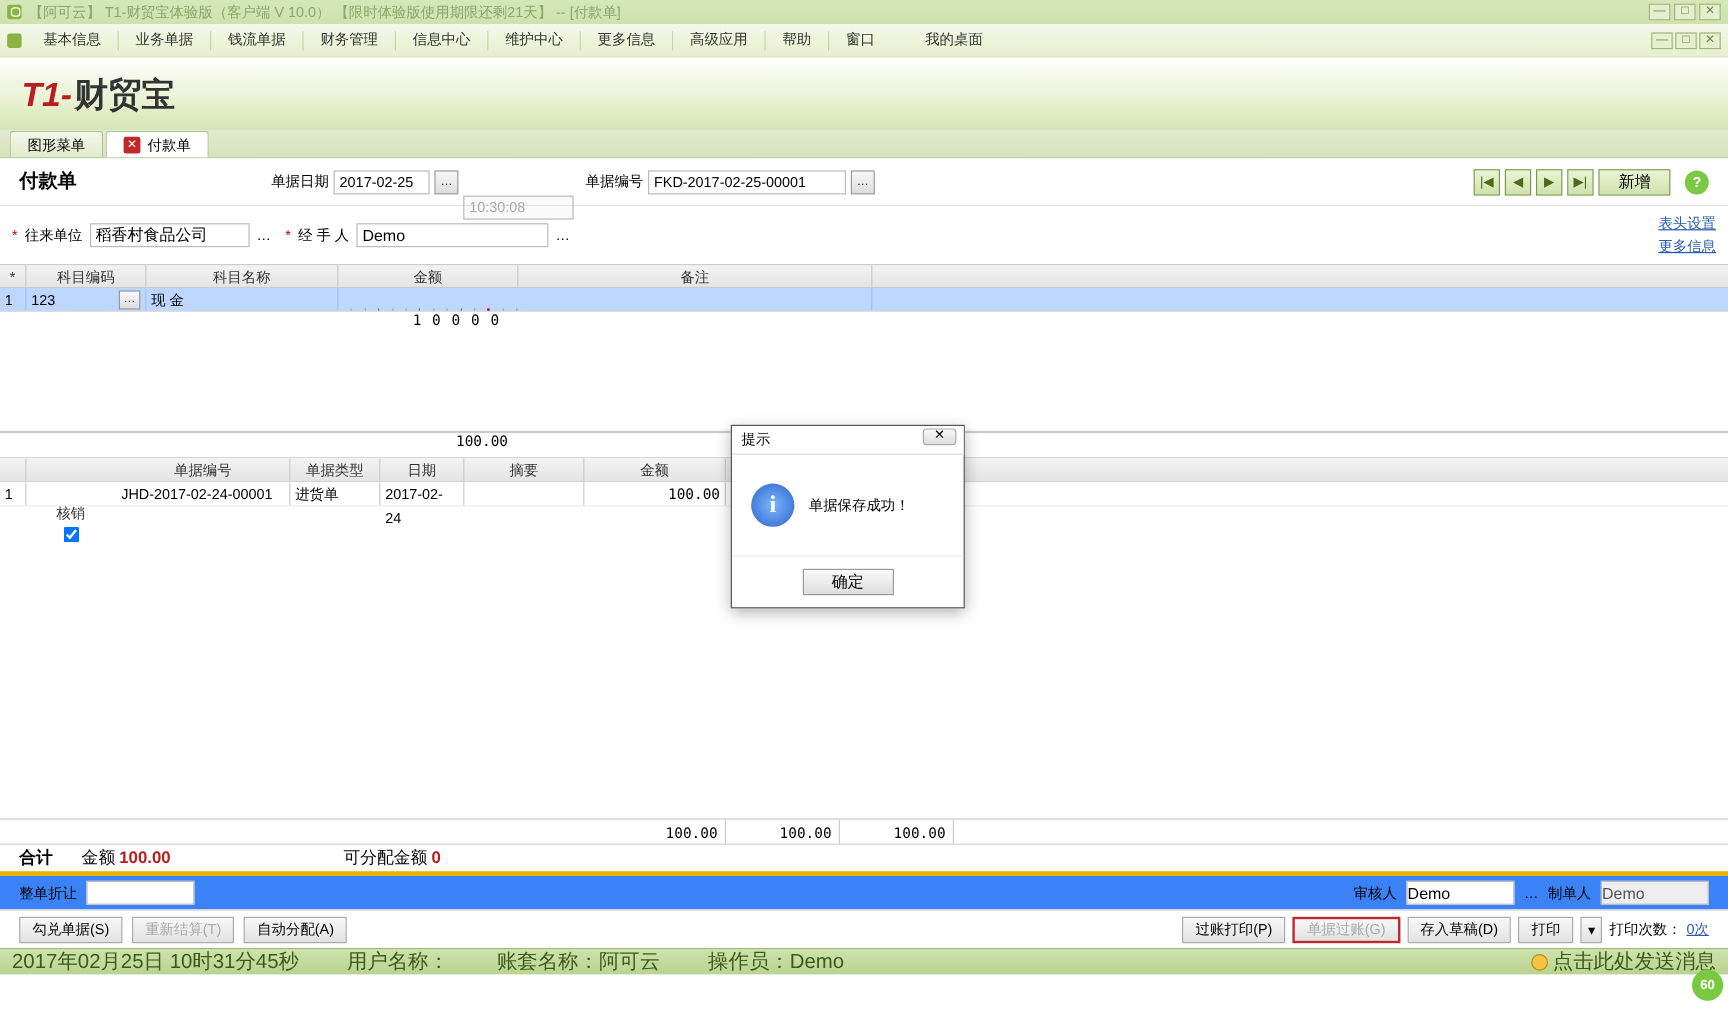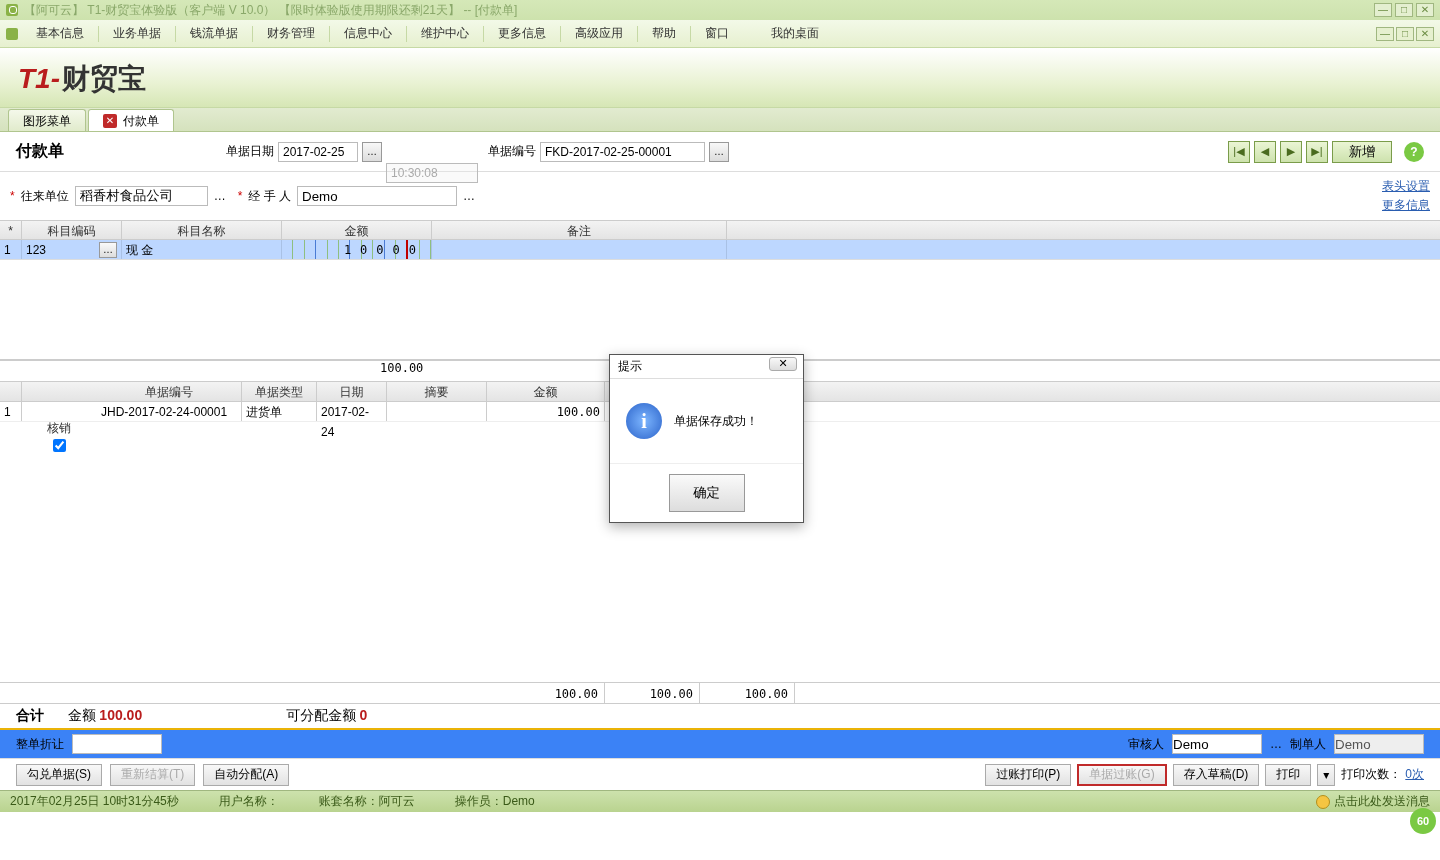--- a/index.html
+++ b/index.html
@@ -79,62 +79,62 @@
 .supplier-row .right-links{margin-left:auto;display:flex;flex-direction:column;gap:2px;}
 .supplier-row .right-links a{color:#2a5db0;text-decoration:underline;cursor:pointer;}
 .grid-area{background:#fff;}
 .grid1-head{display:flex;background:linear-gradient(#f3f3f3,#e4e4e4);border-top:1px solid #ccc;border-bottom:1px solid #ccc;height:20px;}
 .gh{border-right:1px solid #ccc;text-align:center;line-height:20px;font-size:12px;color:#333;}
 .col-star{width:22px;} .col-code{width:100px;} .col-name{width:160px;} .col-amt{width:150px;} .col-note{width:295px;}
 .grid1-row{display:flex;height:20px;background:#bdd7ff;border-bottom:1px solid #ddd;}
 .gc{border-right:1px solid rgba(0,0,0,0.1);line-height:20px;padding:0 4px;font-size:12px;}
 .gc.code{display:flex;align-items:center;justify-content:space-between;}
 .gc.code .dots{width:18px;height:16px;border:1px solid #999;background:linear-gradient(#fafafa,#ddd);text-align:center;line-height:14px;font-size:10px;cursor:pointer;}
-.gc.amt{position:relative;}
+.gc.amt{position:relative;margin-top:17px;}
 .amt-grid-lines{position:absolute;inset:0;display:flex;}
 .amt-grid-lines .ln{flex:1;border-right:1px solid #8fbf7f;}
 .amt-grid-lines .ln.red1{border-right:2px solid #c00000;}
 .amt-grid-lines .ln.blue1{border-right:1px solid #4a7bd4;}
 .amt-text{position:absolute;right:6px;top:0;font-family:monospace;letter-spacing:9px;}
 .grid1-empty{height:100px;background:#fff;border-bottom:1px solid #ccc;}
 .grid1-total{height:22px;background:#fff;border-top:1px solid #ccc;border-bottom:1px solid #ccc;padding-left:380px;font-family:monospace;}
 .grid2-head{display:flex;background:linear-gradient(#f3f3f3,#e4e4e4);border-bottom:1px solid #ccc;height:20px;}
 .g2col-idx{width:22px;} .g2col-chk{width:75px;margin-top:36px;} .g2col-num{width:145px;} .g2col-type{width:75px;} .g2col-date{width:70px;} .g2col-summ{width:100px;} .g2col-amt{width:118px;}
 .grid2-row{display:flex;height:20px;background:#fff;border-bottom:1px solid #eee;}
 .gc2{border-right:1px solid #ccc;line-height:20px;padding:0 4px;font-size:12px;}
 .gc2.chk{text-align:center;}
 .gc2.amt2{text-align:right;font-family:monospace;}
 .grid2-body{height:280px;background:#fff;}
 .grid2-total{display:flex;height:22px;border-top:1px solid #ccc;border-bottom:1px solid #ccc;background:#fff;font-family:monospace;}
 .grid2-total .tcell{border-right:1px solid #ccc;text-align:right;padding-right:6px;line-height:22px;}
-.summary{height:26px;background:#fff;border-bottom:2px solid #eab308;display:flex;align-items:center;padding:0 16px;gap:24px;}
+.summary{height:26px;background:#fff;border-bottom:4px solid #eab308;display:flex;align-items:center;padding:0 16px;gap:24px;}
 .summary .lab{font-size:14px;} .summary .val-red{color:#b91d1d;font-weight:bold;font-size:14px;}
 .discount-row{height:28px;background:#3b82f6;display:flex;align-items:center;padding:0 16px;gap:8px;}
 .discount-row input{height:20px;border:1px solid #bbb;width:90px;}
 .discount-row .right{margin-left:auto;display:flex;align-items:center;gap:8px;}
 .action-bar{height:32px;background:#fff;border-top:1px solid #ddd;display:flex;align-items:center;padding:0 16px;gap:8px;}
 .abtn{height:22px;padding:0 10px;border:1px solid #aaa;background:linear-gradient(#f8f8f8,#e2e2e2);cursor:pointer;font-size:12px;}
 .abtn.disabled{color:#aaa;}
 .abtn.hl{border:2px solid #c02a2a;color:#aaa;}
 .action-bar .right{margin-left:auto;display:flex;align-items:center;gap:6px;}
 .print-count{display:flex;align-items:center;gap:4px;}
-.status-bar{height:22px;background:linear-gradient(#cde2ad,#b9d38f);border-top:1px solid #a0b780;display:flex;align-items:center;padding:0 10px;gap:40px;color:#3a5a18;font-size:12px;}
+.status-bar{height:22px;background:linear-gradient(#cde2ad,#b9d38f);border-top:1px solid #a0b780;display:flex;align-items:center;padding:0 10px;gap:40px;color:#3a5a18;font-size:17px;}
 .status-bar .grow{flex:1;}
 .status-bar .msg{display:flex;align-items:center;gap:4px;}
 .smiley{width:14px;height:14px;border-radius:50%;background:#f5c542;border:1px solid #b38f1c;display:inline-block;}
 .badge60{position:absolute;right:4px;bottom:26px;width:26px;height:26px;border-radius:50%;background:#7ac943;color:#fff;display:flex;align-items:center;justify-content:center;font-weight:bold;font-size:11px;}
 
 .dialog-mask{position:absolute;inset:0;pointer-events:none;}
 .dialog{position:absolute;left:609px;top:354px;width:195px;background:#fff;border:1px solid #555;box-shadow:0 4px 12px rgba(0,0,0,0.3);pointer-events:auto;}
 .dialog .dlg-title{height:24px;background:#fff;border-bottom:1px solid #ddd;display:flex;align-items:center;padding:0 8px;font-size:12px;position:relative;}
 .dialog .dlg-close{position:absolute;right:6px;top:2px;width:28px;height:14px;border:1px solid #aaa;border-radius:3px;background:linear-gradient(#f8f8f8,#ddd);text-align:center;line-height:11px;font-size:11px;cursor:pointer;}
 .dialog .dlg-body{padding:24px 16px;display:flex;align-items:center;gap:12px;}
 .dialog .info-ico{width:36px;height:36px;border-radius:50%;background:radial-gradient(#7db6ff,#2a62c9);display:flex;align-items:center;justify-content:center;color:#fff;font-weight:bold;font-size:20px;font-family:Georgia,serif;}
 .dialog .dlg-foot{padding:10px;text-align:center;border-top:1px solid #eee;}
-.dialog .dlg-foot button{width:76px;height:38px;border:1px solid #999;background:linear-gradient(#fafafa,#ddd);cursor:pointer;}
+.dialog .dlg-foot button{width:76px;height:22px;border:1px solid #999;background:linear-gradient(#fafafa,#ddd);cursor:pointer;}
 </style>
 </head>
 <body>
 
 <div class="title-bar">
   <span class="lock-ico"></span>
   <span class="title-text">【阿可云】 T1-财贸宝体验版（客户端 V 10.0）  【限时体验版使用期限还剩21天】 -- [付款单]</span>
   <div class="win-btns">
     <div class="win-btn">—</div>
     <div class="win-btn">□</div>

